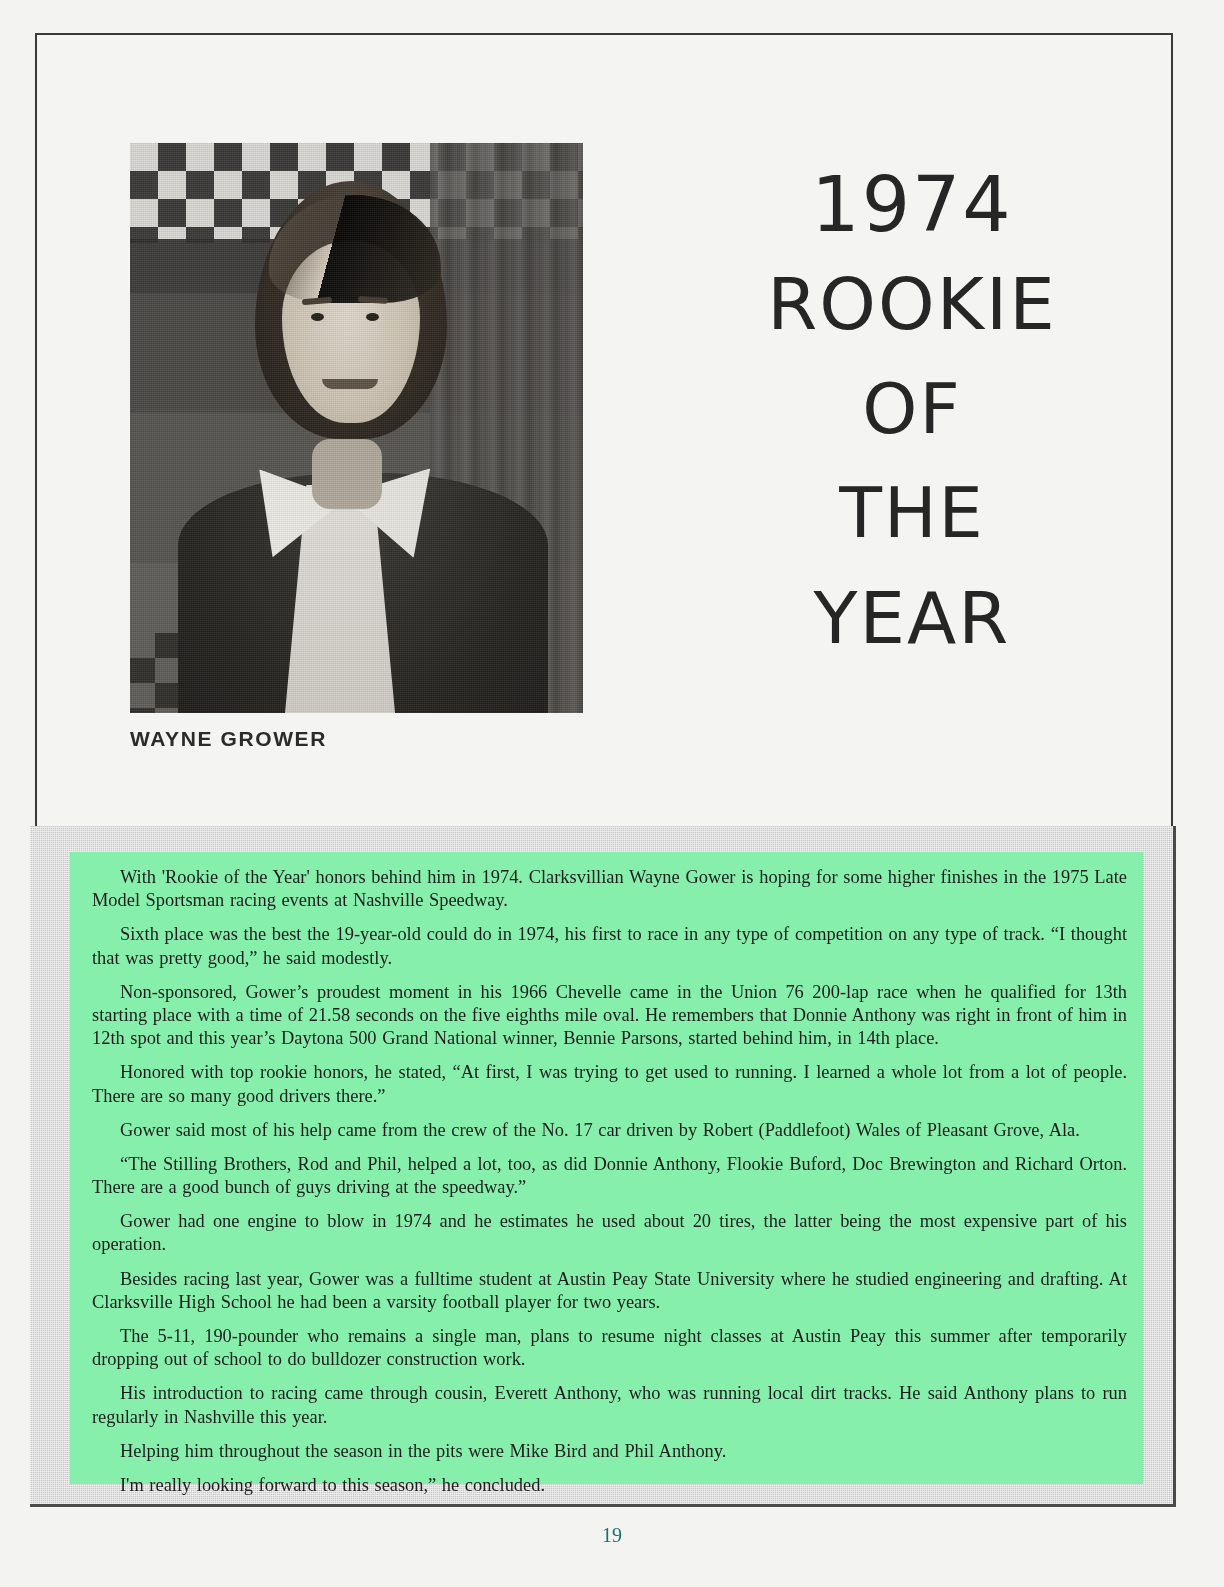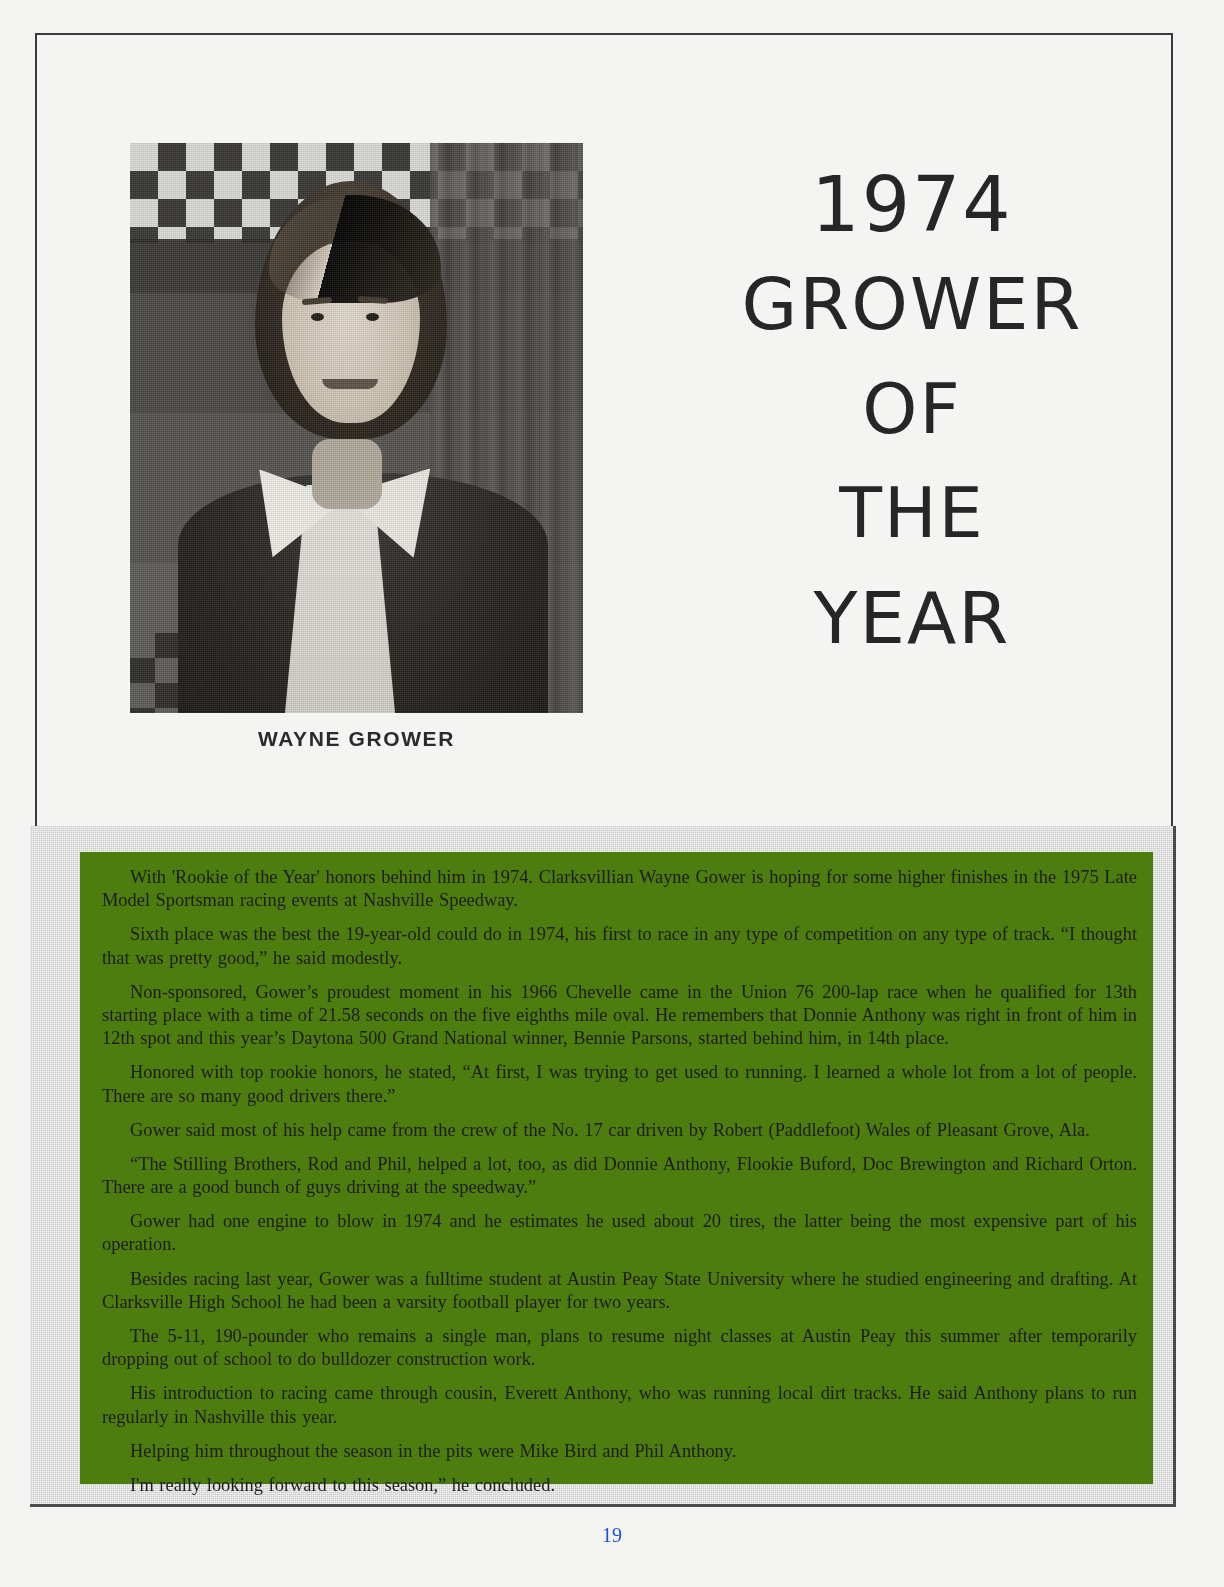--- a/index.html
+++ b/index.html
@@ -200,21 +200,21 @@
       repeating-linear-gradient(0deg, rgba(255,255,255,.05) 0 1px, rgba(0,0,0,.05) 1px 2px),
       repeating-linear-gradient(90deg, rgba(255,255,255,.04) 0 1px, rgba(0,0,0,.04) 1px 2px);
     pointer-events: none;
   }
 
   #photo-caption {
     position: absolute;
     left: 93px;
     top: 692px;
     width: 453px;
-    text-align: center;
+    text-align: left;
     font-family: "Liberation Sans", sans-serif;
     font-weight: bold;
     font-size: 21px;
     letter-spacing: 1.6px;
     color: #2b2b2b;
   }
 
   
   #headline {
     position: absolute;
@@ -247,25 +247,25 @@
     background-image:
       repeating-linear-gradient(0deg, rgba(255,255,255,.5) 0 1px, rgba(0,0,0,0) 1px 2px),
       repeating-linear-gradient(90deg, rgba(255,255,255,.45) 0 1px, rgba(0,0,0,0) 1px 2px);
     border-right: 3px solid #4a4a4a;
     border-bottom: 3px solid #4a4a4a;
     box-sizing: border-box;
   }
 
   #article {
     position: absolute;
-    left: 80px;
+    left: 70px;
     top: 852px;
     width: 1073px;
     height: 632px;
-    background: #4d7c0f;
+    background: #86efac;
     box-sizing: border-box;
     padding: 14px 16px 10px 22px;
   }
 
   #article p {
     margin: 0 0 11px 0;
     font-family: "Liberation Serif", serif;
     font-size: 18.4px;
     line-height: 1.26;
     color: #1d1d1d;
@@ -284,21 +284,21 @@
     height: 0;
   }
   #page-number {
     position: absolute;
     left: 0;
     top: 1524px;
     width: 1224px;
     text-align: center;
     font-family: "Liberation Serif", serif;
     font-size: 20px;
-    color: #1d4ed8;
+    color: #0f766e;
   }
 </style>
 </head>
 <body>
 
 <div id="page">
 
   <div id="outer-frame"></div>
 
   <div id="hero">
@@ -323,21 +323,21 @@
         <div class="eye-r"></div>
         <div class="mouth"></div>
         <div class="grain"></div>
       </div>
     </div>
 
     <div id="photo-caption">WAYNE GROWER</div>
 
     <div id="headline">
       <span class="hl-line hl-year">1974</span>
-      <span class="hl-line hl-rook">GROWER</span>
+      <span class="hl-line hl-rook">ROOKIE</span>
       <span class="hl-line hl-of">OF</span>
       <span class="hl-line hl-the">THE</span>
       <span class="hl-line hl-yearw">YEAR</span>
     </div>
 
   </div>
 
   <div id="panel"></div>
 
   <div id="article">

